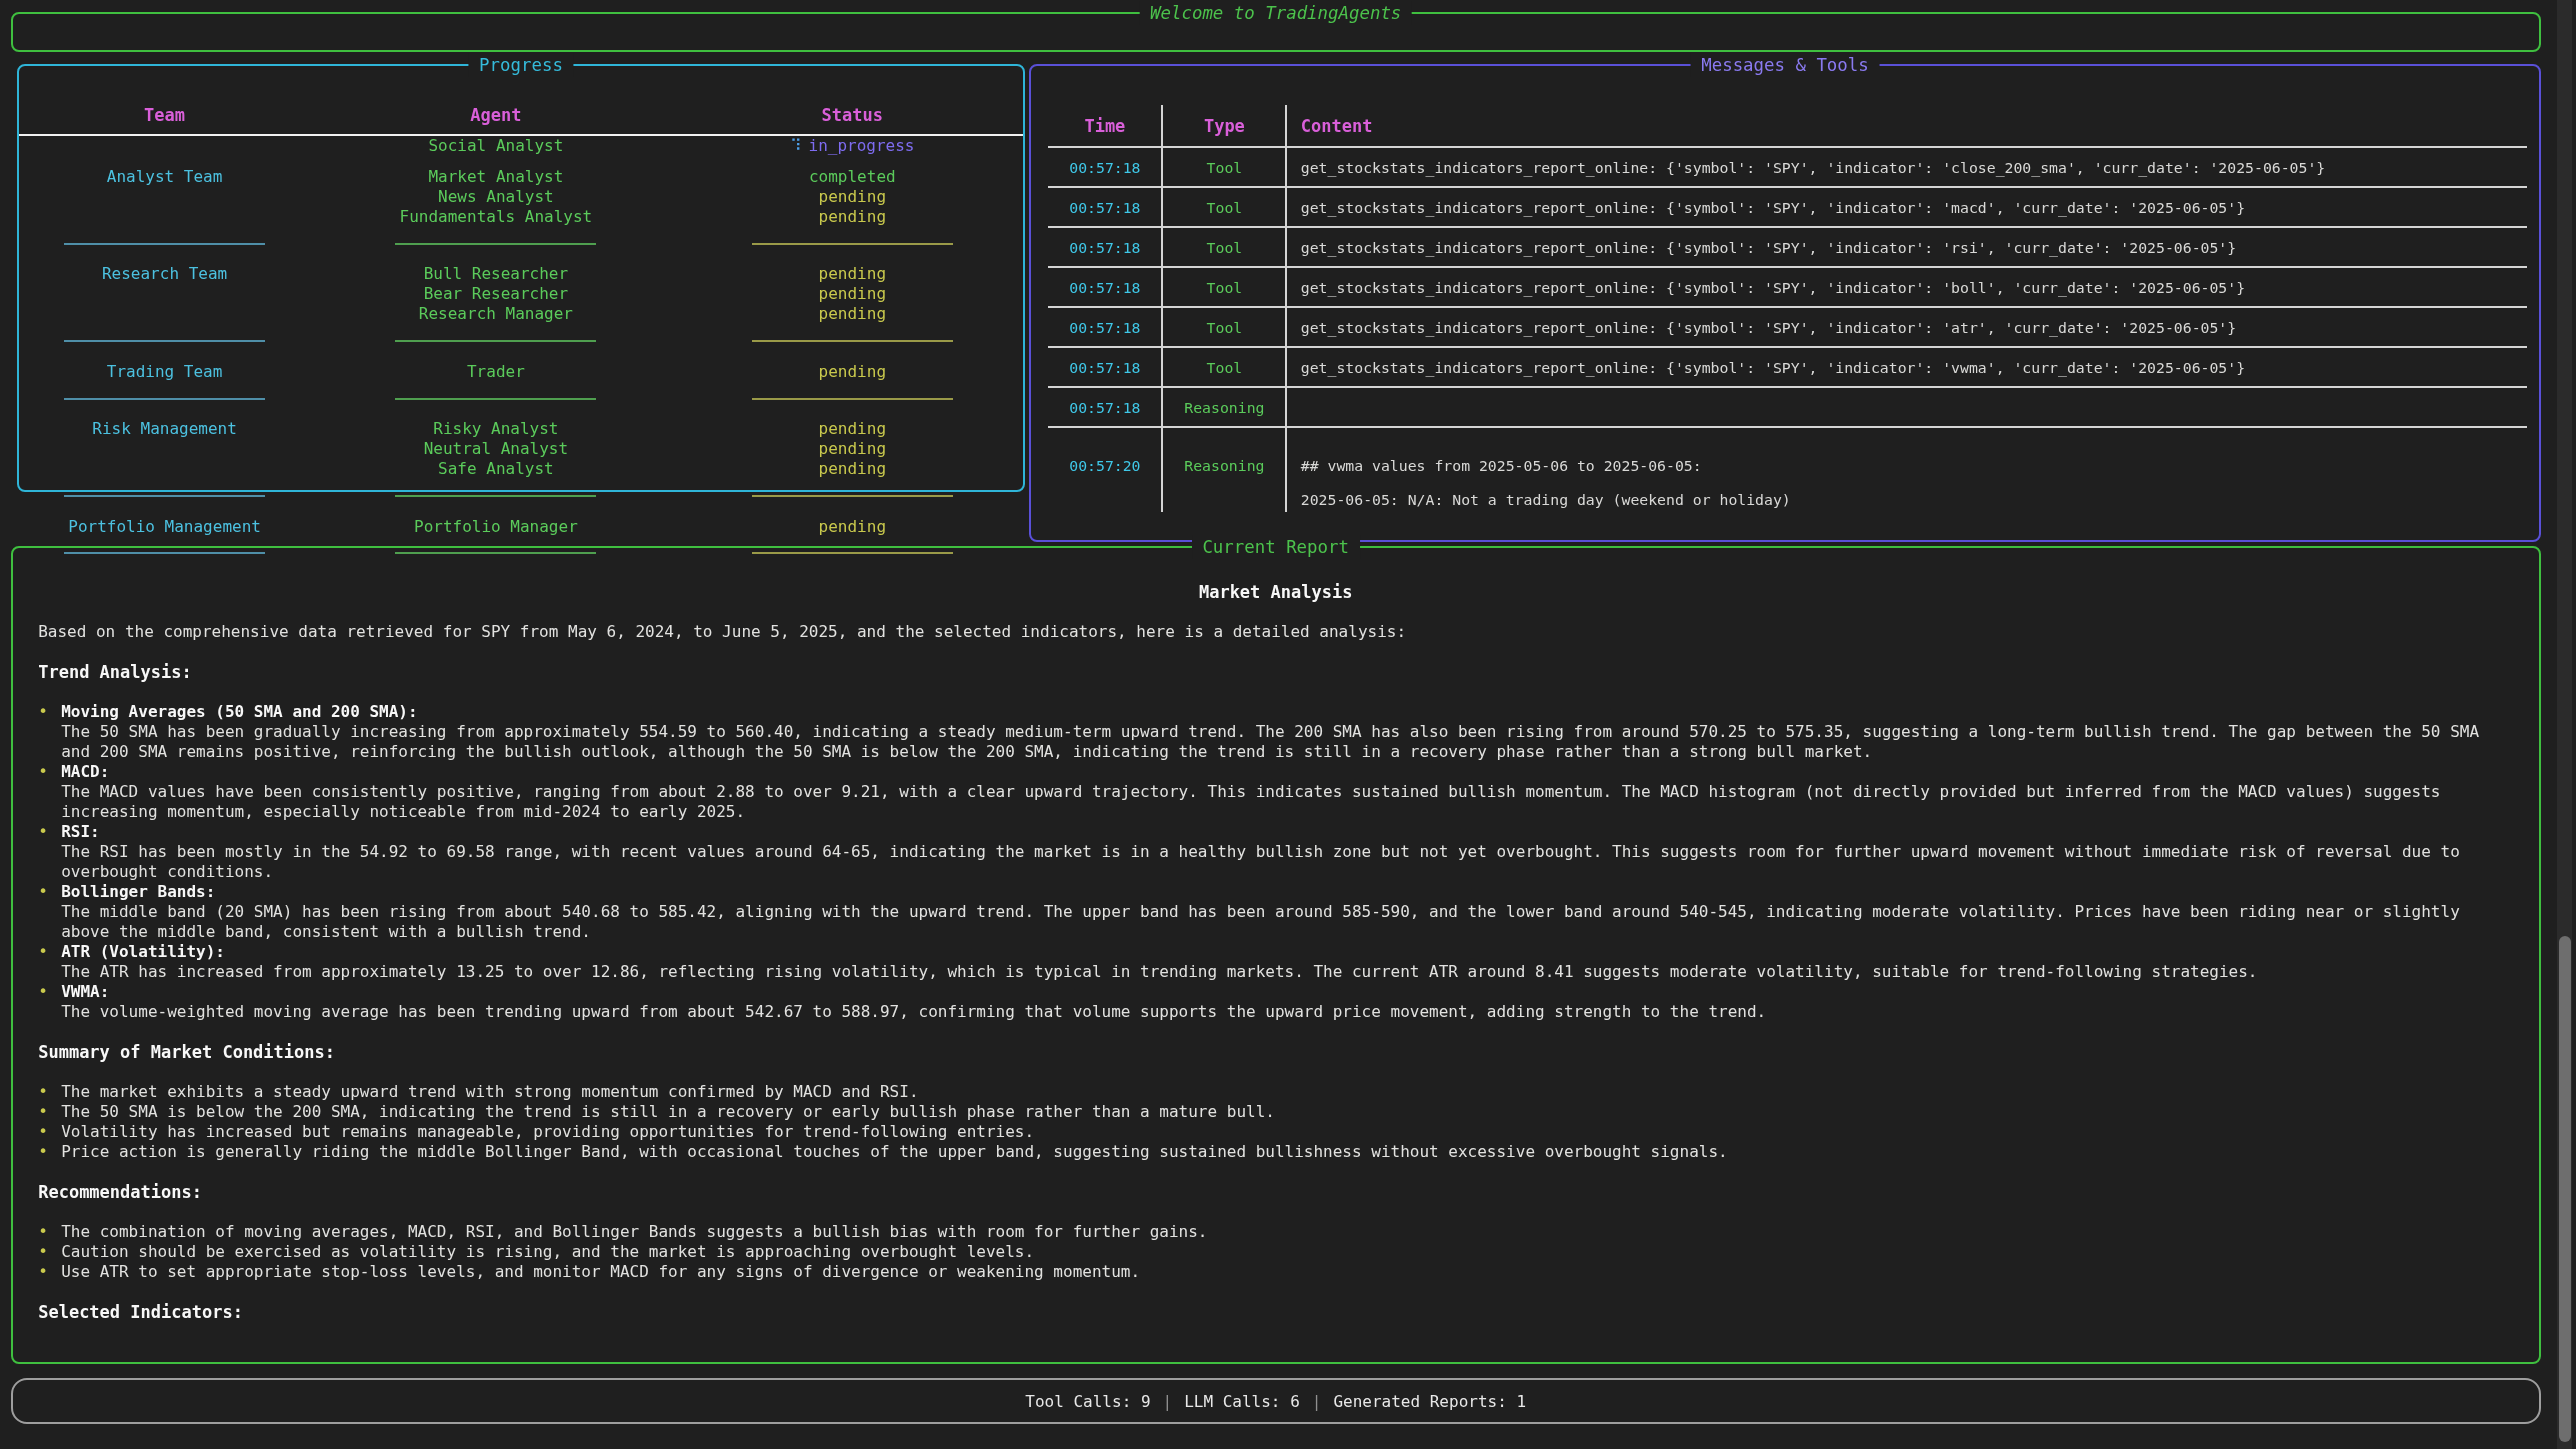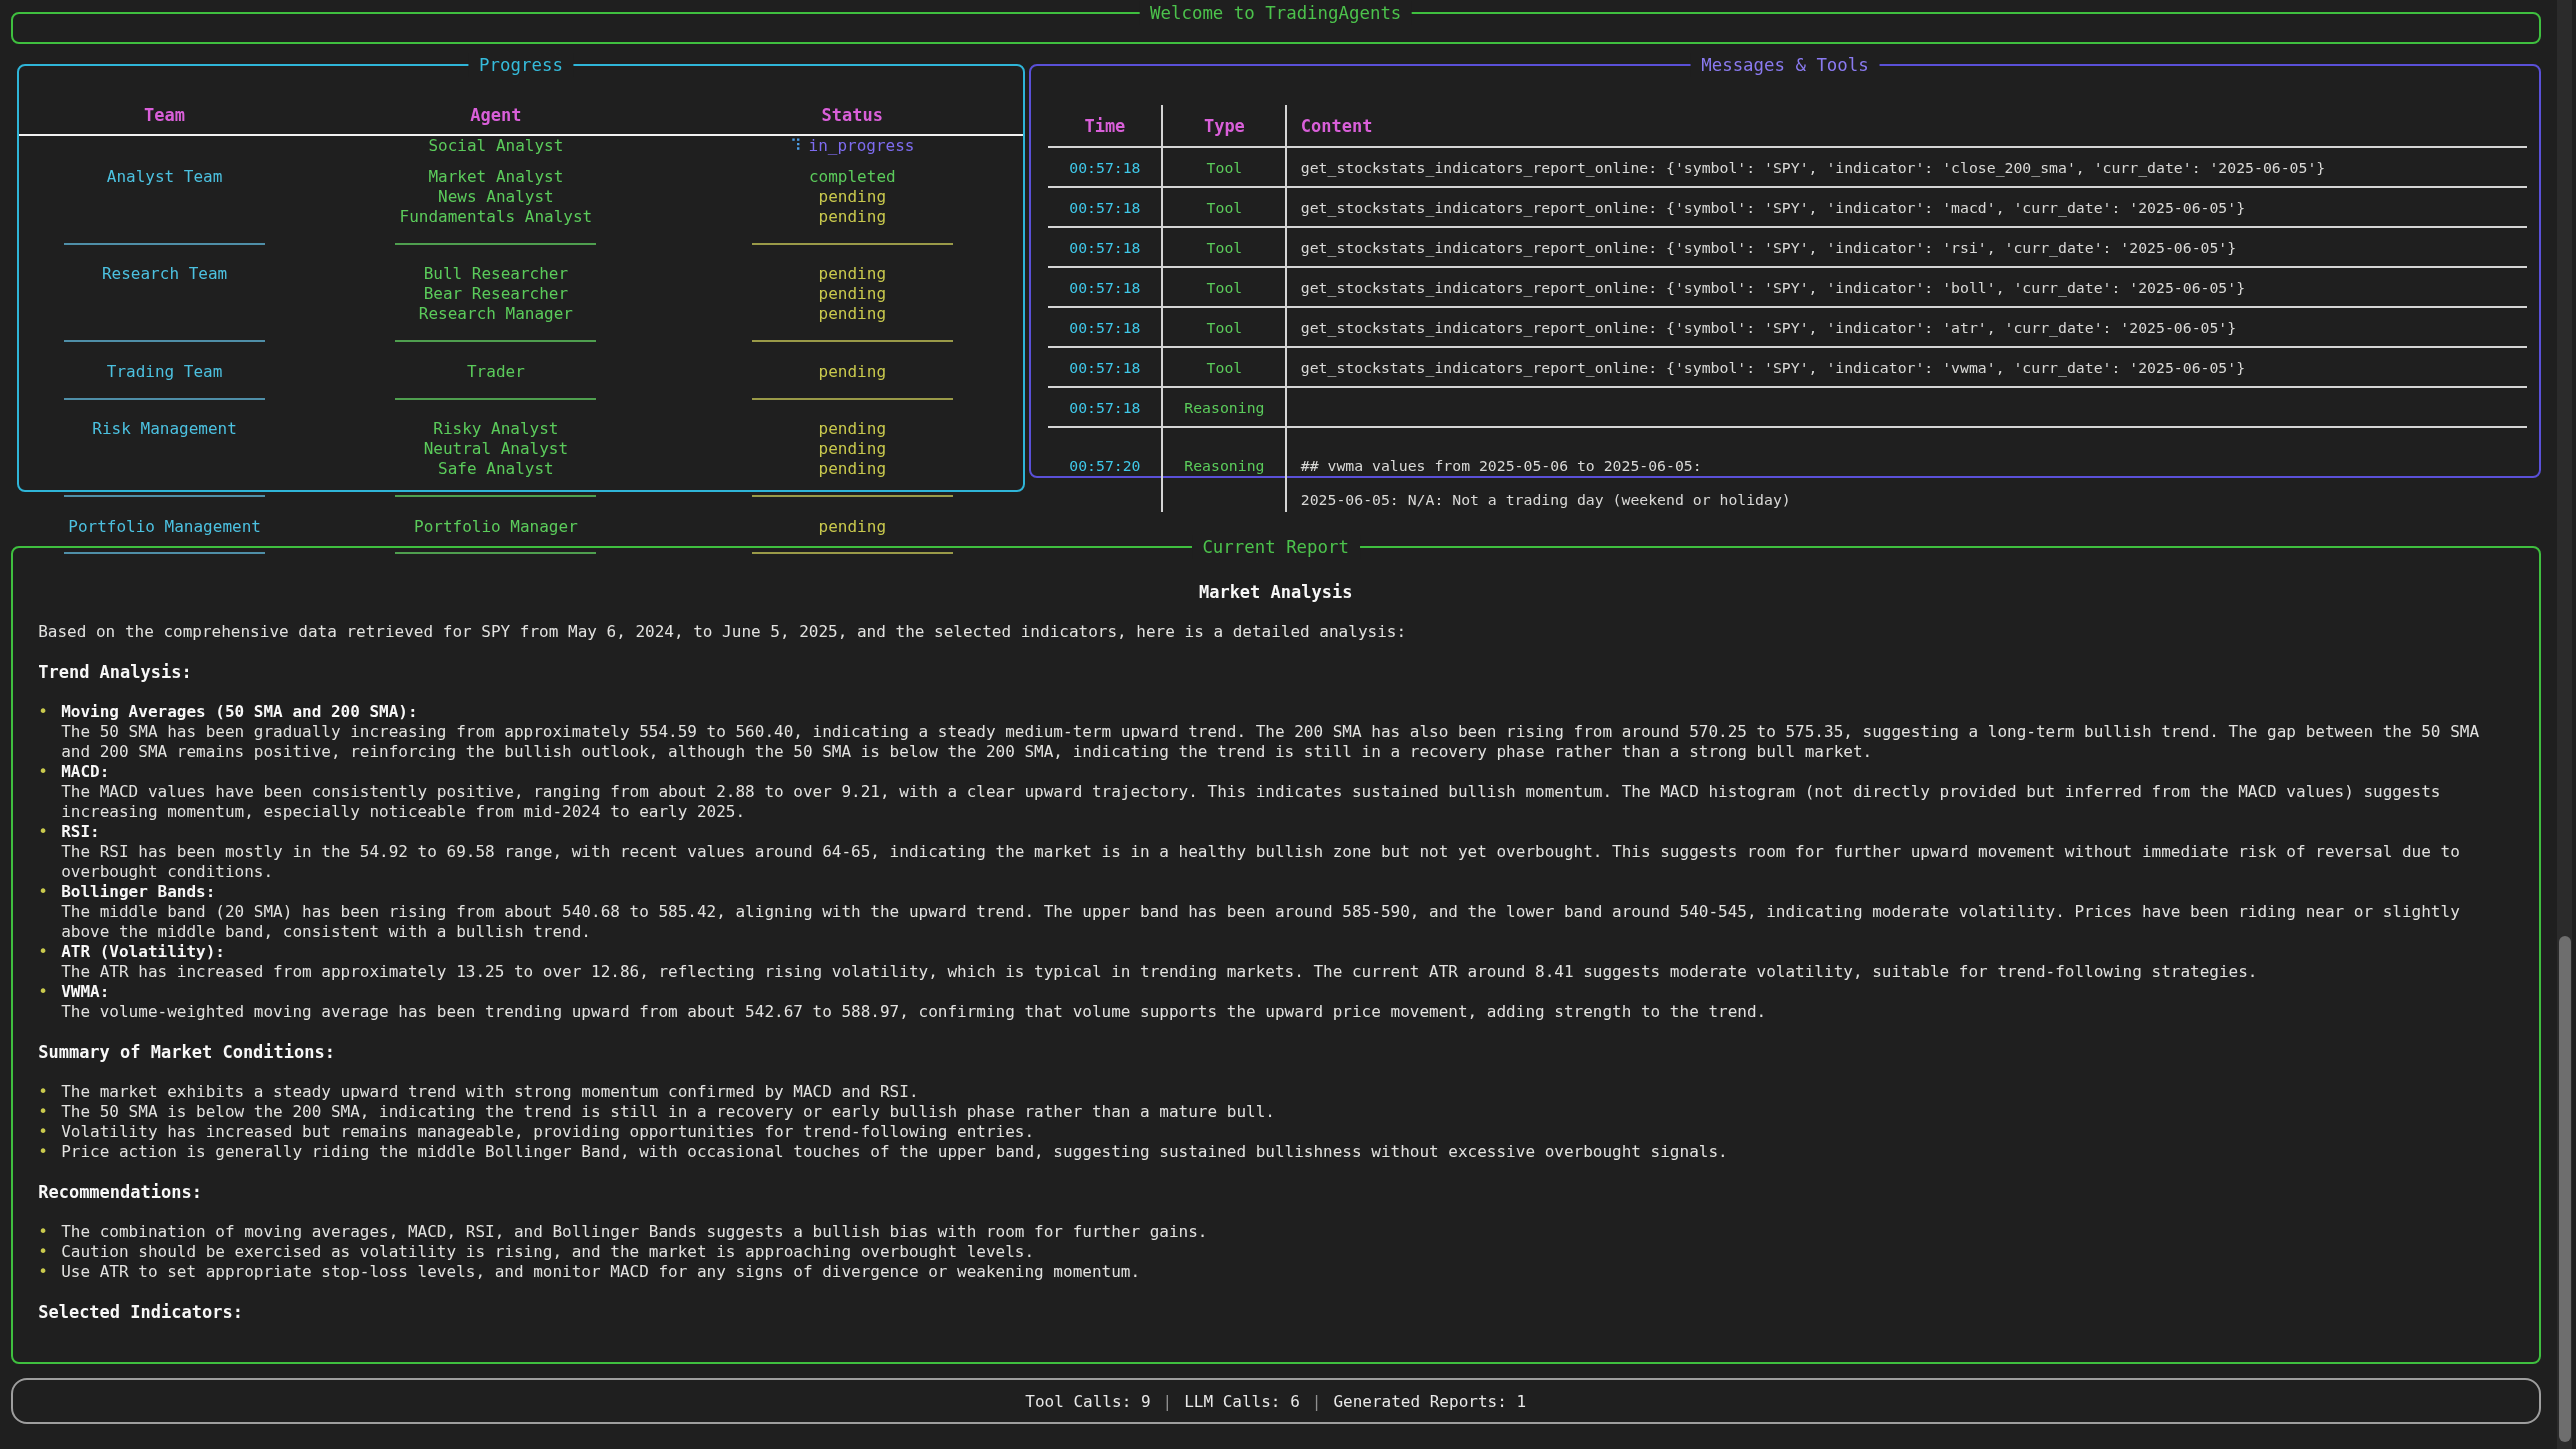--- a/index.html
+++ b/index.html
@@ -4,23 +4,23 @@
 <style>
   * { margin:0; padding:0; box-sizing:border-box; }
   html,body { width:2576px; height:1449px; background:#1f1f1f; overflow:hidden;
               font-family:"DejaVu Sans Mono", monospace; }
   .screen { position:absolute; inset:0; }
 
   .panel { position:absolute; border:2px solid #3fbf3f; border-radius:8px; background:transparent; }
   .ptitle { position:absolute; top:-13.4px; left:50%; transform:translateX(-50%);
             background:#1f1f1f; padding:0 10.7px; font-size:17.4px; line-height:24px; white-space:nowrap; }
 
-  .welcome  { left:10.7px;   top:12px;  width:2530px; height:32px;  border-color:#3fbf3f; }
+  .welcome  { left:10.7px;   top:12px;  width:2530px; height:40px;  border-color:#3fbf3f;font-style:italic; }
   .progress { left:17px;   top:64px;  width:1008px; height:428px; border-color:#2fb5d8; }
-  .messages { left:1029px; top:64px;  width:1512px; height:414px; border-color:#5a50d8; }
+  .messages { left:1029px; top:64px;  width:1512px; height:478px; border-color:#5a50d8; }
   .report   { left:10.7px;   top:546px; width:2530px; height:818px; border-color:#3fbf3f; }
   .footerp  { left:10.7px;   top:1378px;width:2530px; height:46px;  border-color:#9e9e9e;border-radius:16px; }
 
   .t-green  { color:#4cc24c; }
   .t-cyan   { color:#35bbdb; }
   .t-violet { color:#8a7af0; }
 
   
   .ptable { margin-top:39px; width:100%; font-size:16px; }
   .prow, .phead, .psep { display:grid; grid-template-columns:29% 37% 34%; }

